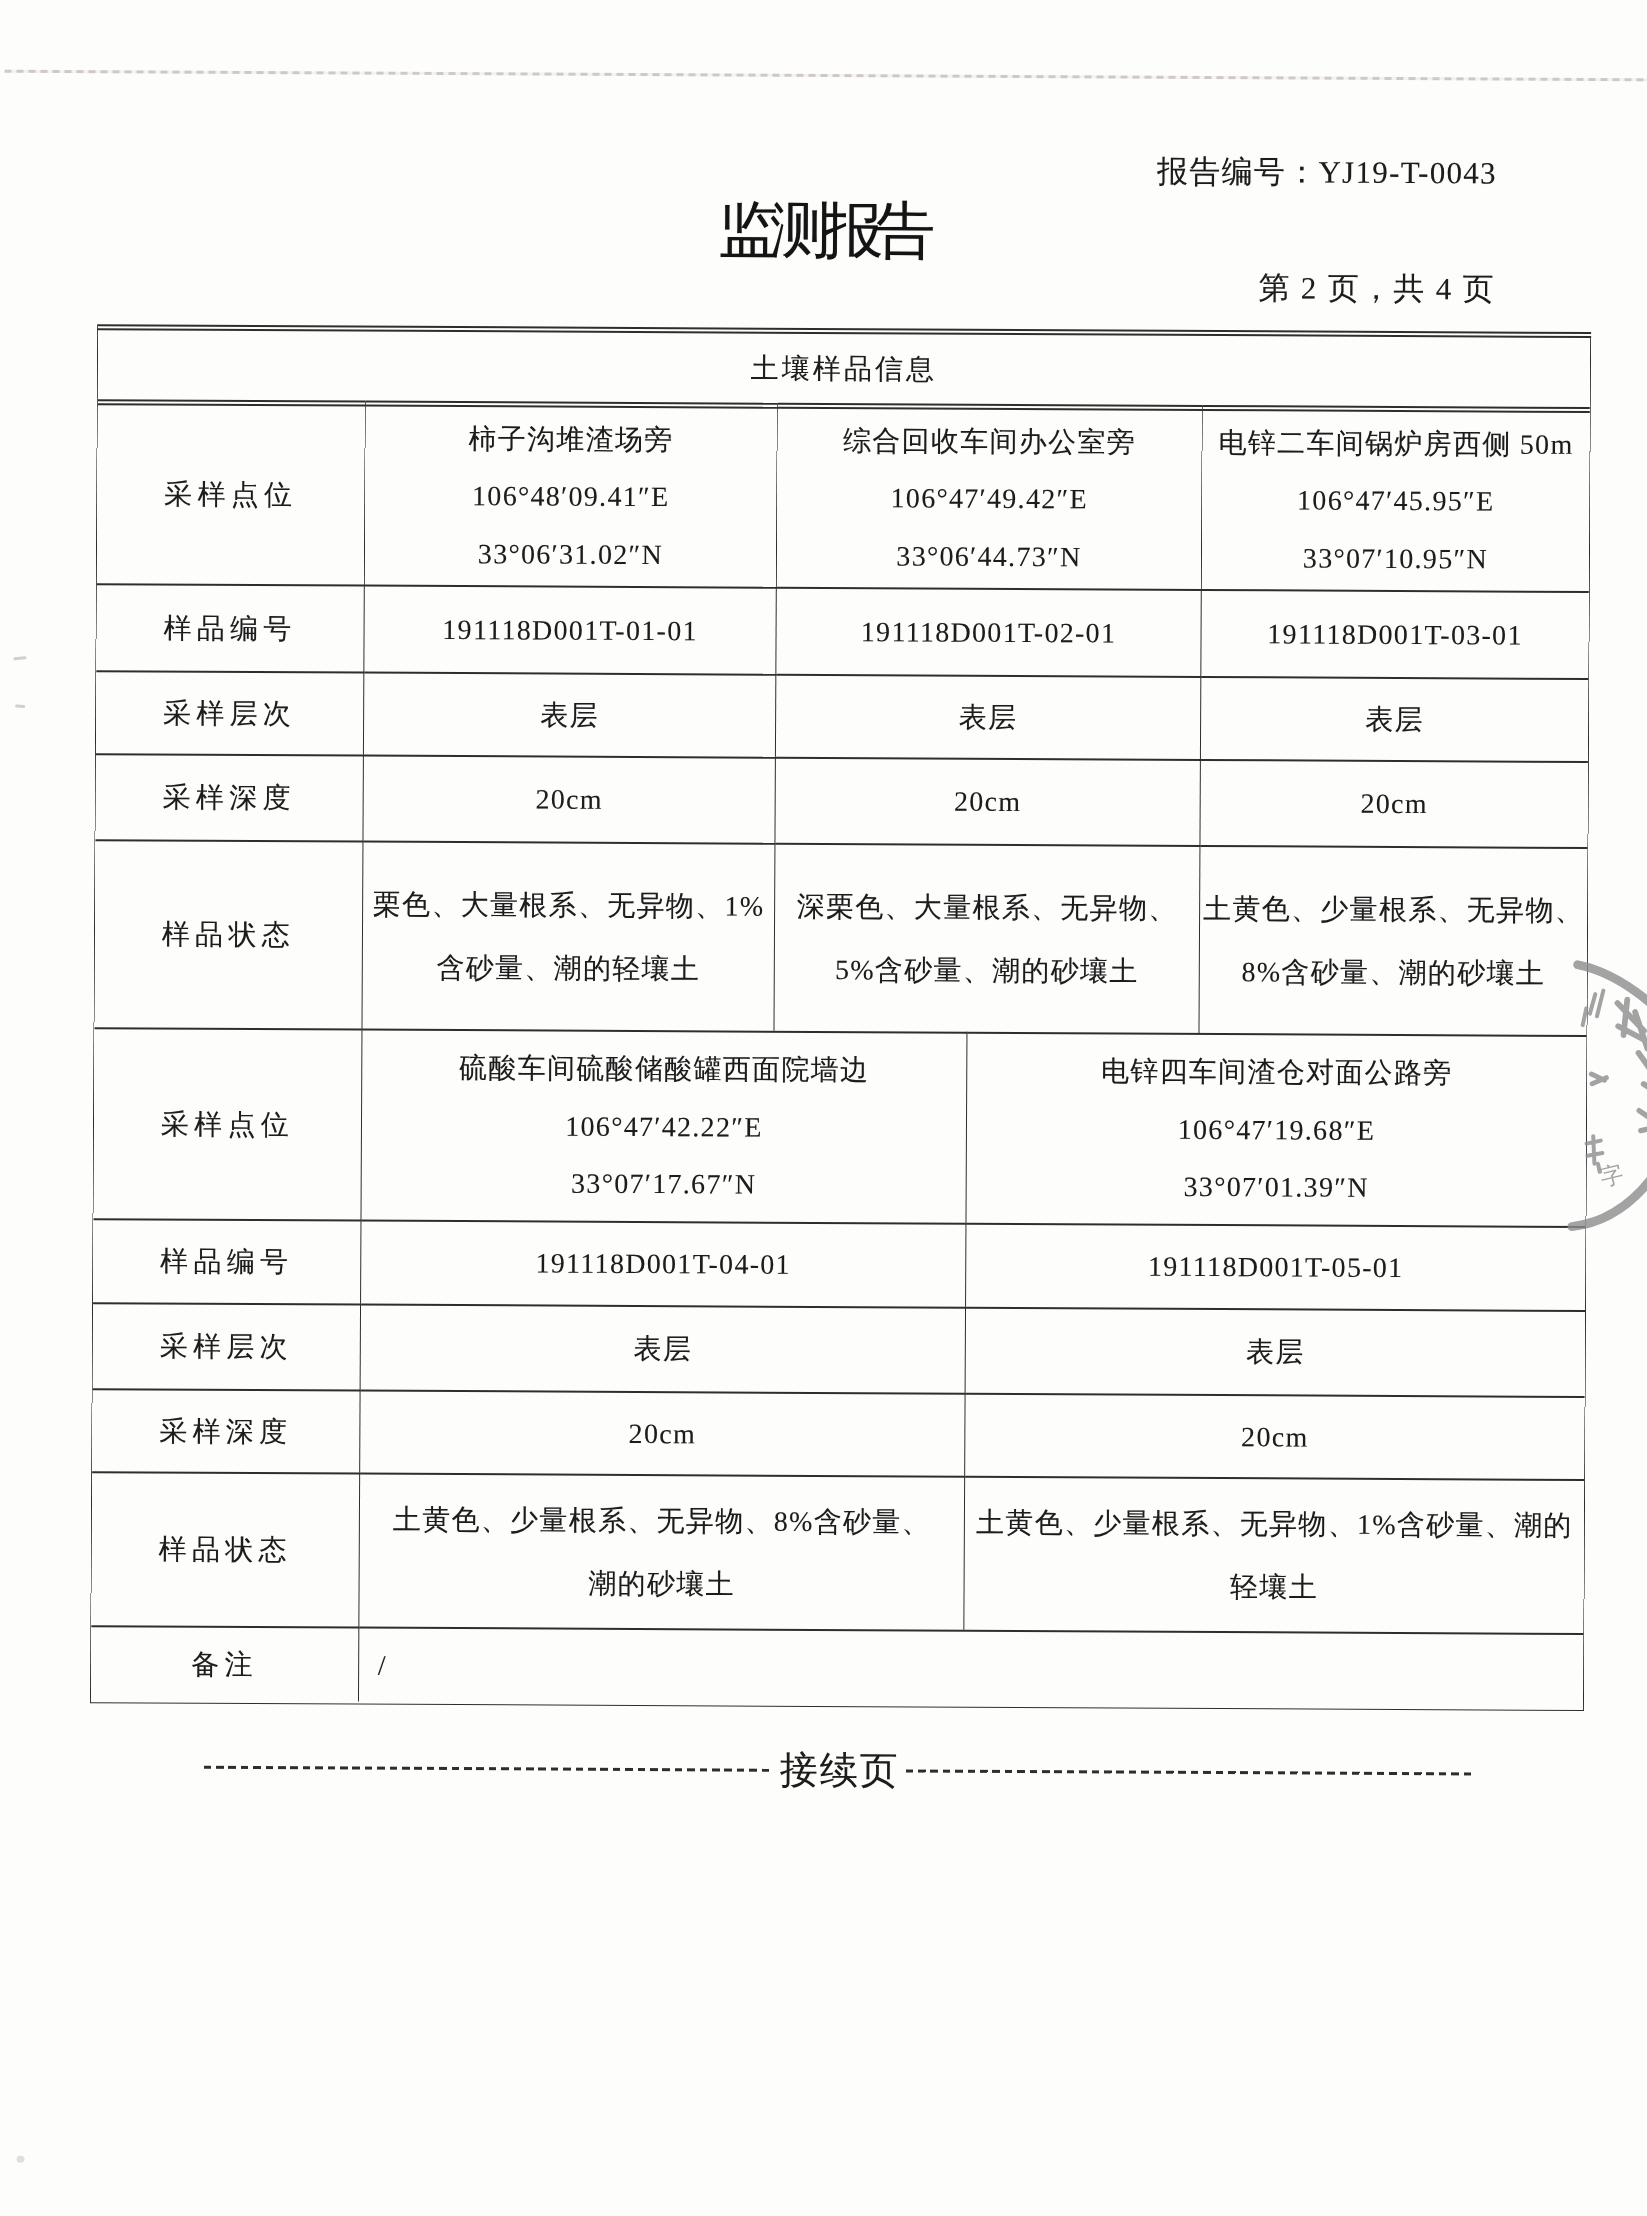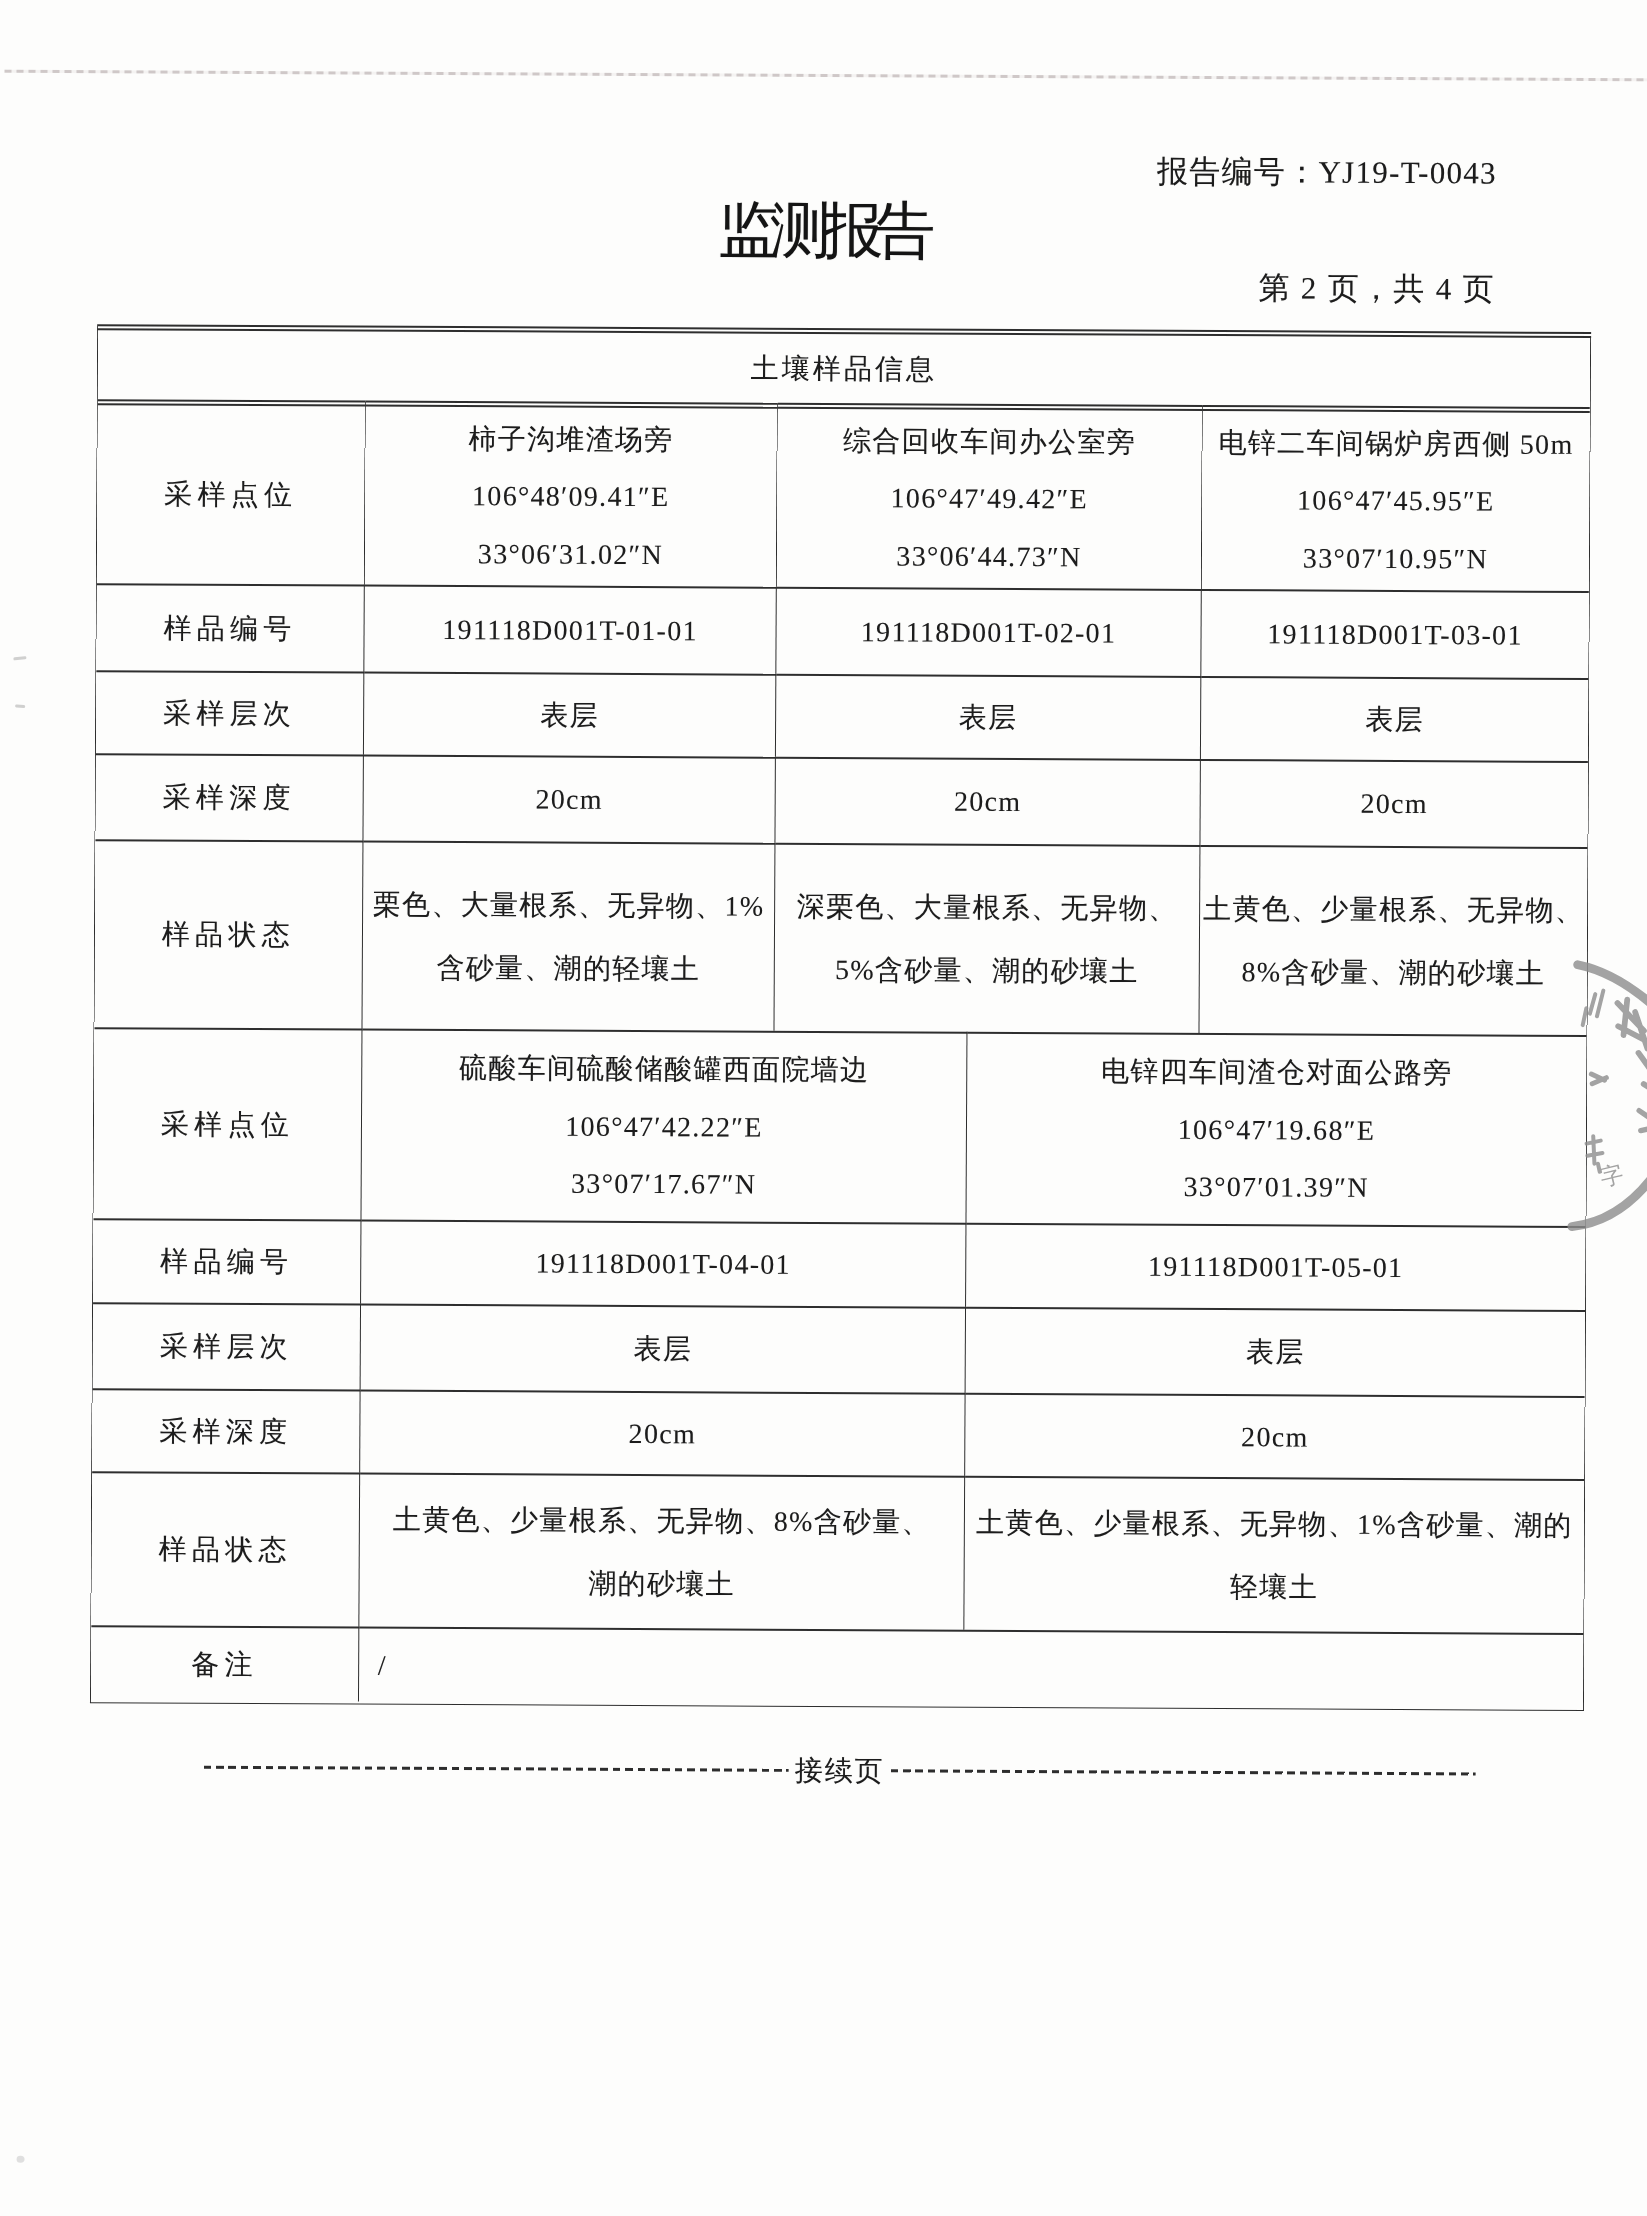--- a/index.html
+++ b/index.html
@@ -94,21 +94,21 @@
   }
   .cont{
     position:absolute;left:208px;top:1753px;width:1272px;height:35px;
     display:flex;align-items:center;gap:6.2px;
   }
   .dash{
     flex:1;height:3.1px;
     background:repeating-linear-gradient(90deg,#2d2d2d 0 7.5px,transparent 7.5px 12.4px);
   }
   .contlabel{
-    font-size:28px;letter-spacing:1.8px;
+    font-size:38px;letter-spacing:1.8px;
     text-shadow:0 0 0.7px rgba(20,20,20,.3);
     white-space:nowrap;
   }
   .stamp{
     position:absolute;right:-5.3px;top:951px;width:91px;height:293px;
     opacity:.8;
   }
   .mark{position:absolute;background:#9a9a9a;opacity:.45;border-radius:1.3px;}
   .m1{left:11.5px;top:661px;width:13.3px;height:3.1px;transform:rotate(-6deg);}
   .m2{left:14px;top:709px;width:9.8px;height:2.7px;transform:rotate(4deg);}

